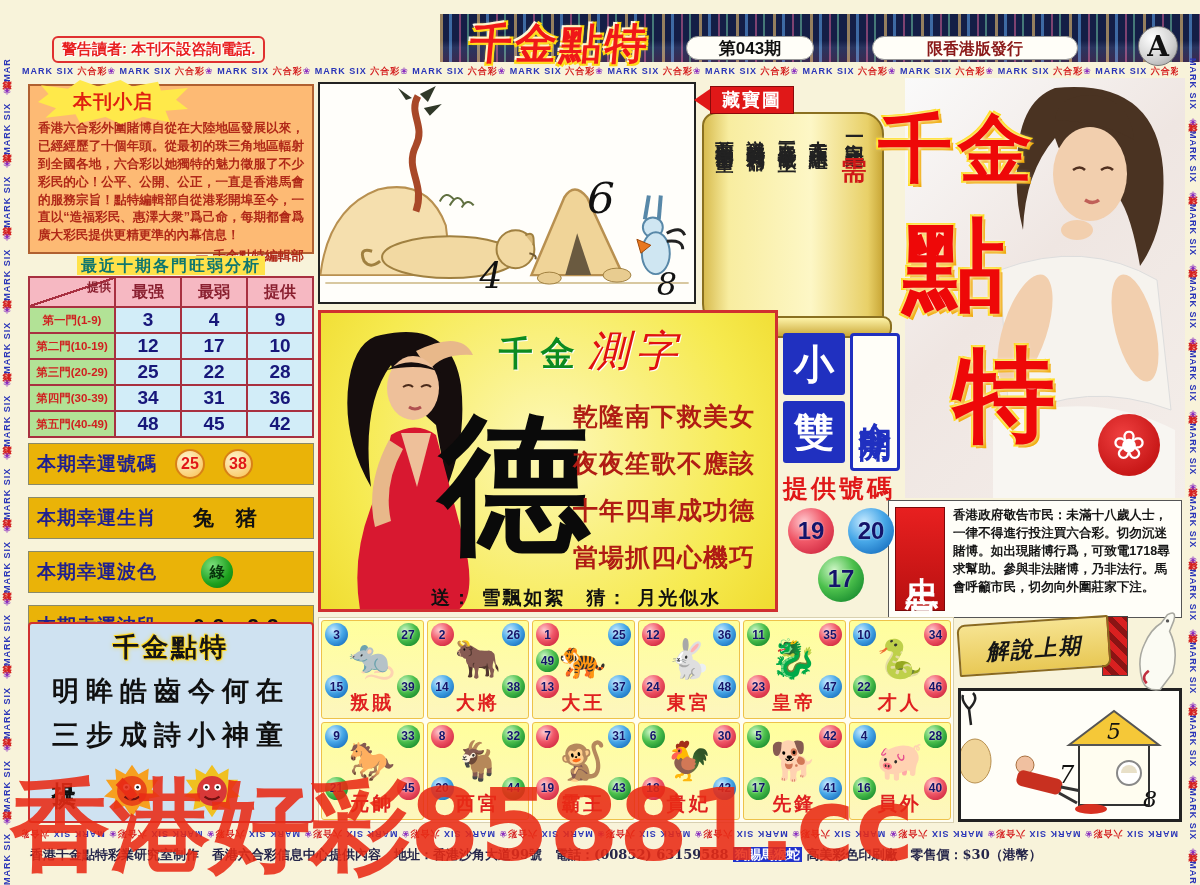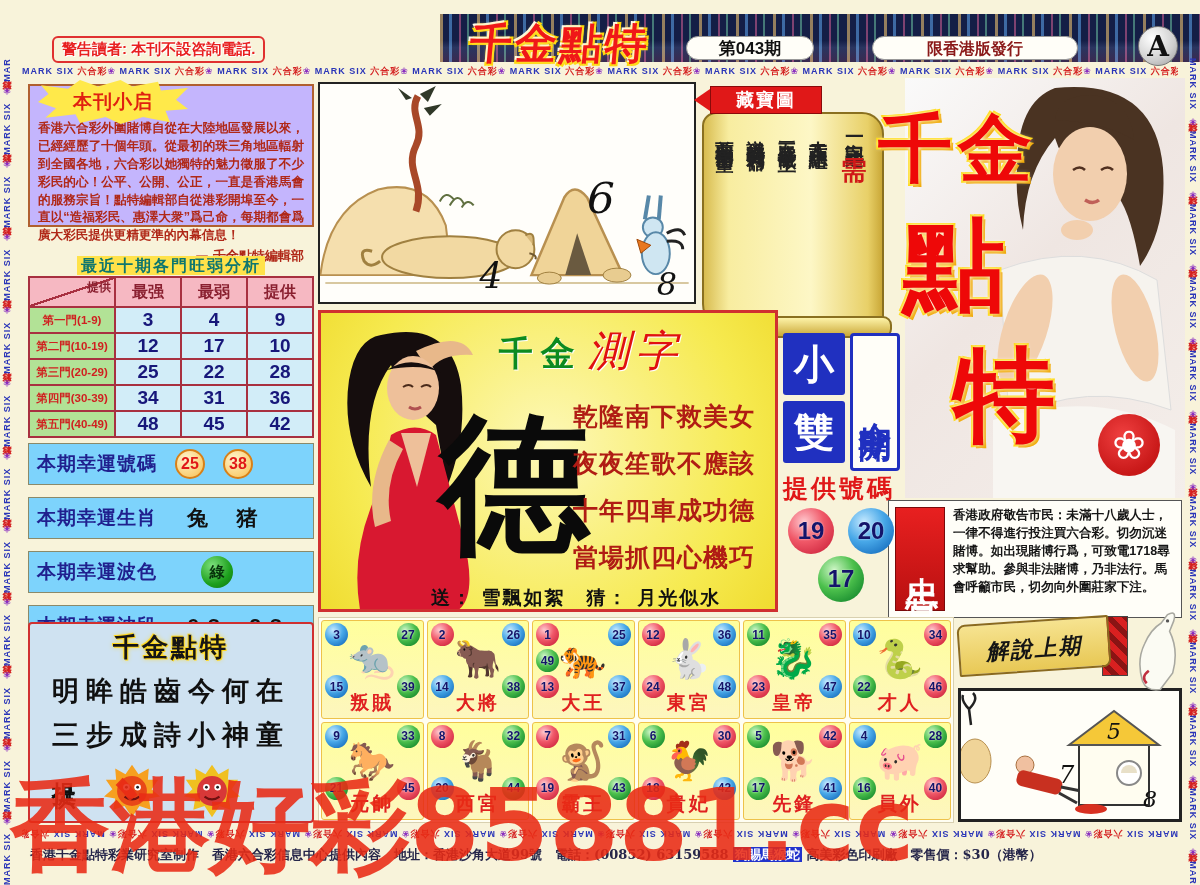--- a/index.html
+++ b/index.html
@@ -28,21 +28,21 @@
     text-shadow:0 0 4px #ffe060,2px 2px 0 #ffd700,-2px -2px 0 #fff,2px -2px 0 #ffd700,-2px 2px 0 #ffd700;}
   .pill{position:absolute;top:36px;height:24px;background:#fffef8;border:1px solid #999;border-radius:13px;
     text-align:center;font-weight:900;line-height:24px;}
   .pill-issue{left:686px;width:128px;font-size:17px;color:#111;}
   .pill-ed{left:872px;width:206px;font-size:16px;color:#8a1818;font-family:"DejaVu Serif",serif;}
   .badge-a{position:absolute;left:1138px;top:26px;width:40px;height:40px;border-radius:50%;
     background:radial-gradient(circle at 35% 30%,#fff,#cfcfcf 60%,#9a9a9a);border:1px solid #777;
     font-family:"DejaVu Serif",serif;font-size:28px;font-weight:bold;color:#111;text-align:center;line-height:40px;}
 
   
-  .intro-box{position:absolute;left:28px;top:84px;width:286px;height:143px;background:#c4b5fd;
+  .intro-box{position:absolute;left:28px;top:84px;width:286px;height:170px;background:#fdba74;
     border:2px solid #b06030;padding:34px 8px 4px 8px;}
   .burst{position:absolute;left:8px;top:-6px;width:150px;height:44px;background:#ffe94a;
     clip-path:polygon(0% 50%,7% 32%,2% 12%,20% 20%,28% 0%,40% 15%,55% 0%,63% 15%,80% 4%,82% 24%,100% 18%,92% 45%,100% 66%,85% 70%,88% 96%,70% 84%,55% 100%,45% 84%,28% 98%,25% 78%,5% 86%,12% 64%);
     filter:drop-shadow(0 0 2px #5aa010);text-align:center;line-height:44px;
     color:#e02010;font-weight:900;font-size:19px;letter-spacing:1px;}
   .intro-body{color:#b02818;font-weight:bold;font-size:12.6px;line-height:1.42;text-align:justify;}
   .intro-sig{color:#b02818;font-weight:900;font-size:13px;text-align:right;margin-top:2px;
     font-family:"DejaVu Serif",serif;}
 
   .tbl-title{position:absolute;left:28px;top:256px;width:286px;text-align:center;font-weight:900;
@@ -50,48 +50,48 @@
   .tbl-title b{background:#ffe24a;padding:0 4px;}
   table.an{position:absolute;left:28px;top:276px;width:286px;height:162px;border-collapse:collapse;}
   table.an td,table.an th{border:2px solid #a83040;padding:0;text-align:center;}
   table.an th{background:#f6b8c2;color:#8a2030;font-size:16px;font-weight:900;height:30px;}
   td.diag{background:linear-gradient(to bottom right,#f6b8c2 48%,#a83040 48%,#a83040 52%,#f6b8c2 52%);
     position:relative;width:86px;}
   td.diag span{position:absolute;right:3px;top:1px;font-size:12px;color:#8a2030;font-weight:900;}
   td.rowlab{background:#b2e296;color:#d02020;font-size:11.5px;font-weight:900;width:86px;}
   td.val{background:#d2edf8;color:#17177a;font-size:19px;font-weight:900;}
 
-  .lucky-row{position:absolute;left:28px;width:286px;height:42px;background:#7dd3fc;border:1.5px solid #8a8a6a;
+  .lucky-row{position:absolute;left:28px;width:286px;height:42px;background:#eab308;border:1.5px solid #8a8a6a;
     display:flex;align-items:center;padding:0 8px;gap:10px;}
   .lucky-label{color:#20208e;font-weight:900;font-size:19px;letter-spacing:1px;white-space:nowrap;}
   .lucky-ball{width:30px;height:30px;border-radius:50%;border:2px solid #d88018;
     background:radial-gradient(circle at 35% 30%,#fff4cc,#f8c050);color:#e01818;font-weight:900;
     font-size:16px;display:flex;align-items:center;justify-content:center;margin-left:8px;}
-  .lucky-text{color:#111;font-weight:900;font-size:21px;letter-spacing:8px;margin-left:20px;font-family:Liberation Mono, monospace;}
+  .lucky-text{color:#111;font-weight:900;font-size:21px;letter-spacing:8px;margin-left:26px;font-family:Liberation Sans, sans-serif;}
   .wave-ball{width:32px;height:32px;border-radius:50%;margin-left:34px;
     background:radial-gradient(circle at 35% 30%,#7ce07c,#1da01d 60%,#0c700c);
     color:#06320a;font-weight:900;font-size:15px;display:flex;align-items:center;justify-content:center;}
 
   .poem-box{position:absolute;left:28px;top:622px;width:286px;height:201px;background:#cfe2f1;
     border:2.5px solid #d03030;border-radius:4px;text-align:center;overflow:hidden;}
   .poem-title{margin-top:6px;font-family:"DejaVu Serif",serif;font-weight:900;font-size:26px;color:#151515;
     letter-spacing:3px;text-shadow:0 0 5px #ffd820,1px 1px 0 #ffd820,-1px -1px 0 #ffd820;}
   .poem-line{font-family:"DejaVu Serif",serif;font-weight:bold;font-size:27px;color:#101010;
     letter-spacing:7px;margin-top:8px;}
   .poem-foot{display:flex;align-items:flex-start;justify-content:flex-start;gap:24px;margin:10px 0 0 18px;}
   .tigong{writing-mode:vertical-rl;font-weight:900;font-size:24px;color:#101010;letter-spacing:4px;}
   .lion{width:56px;height:56px;}
 
   
   .cartoon-box{position:absolute;left:318px;top:82px;width:378px;height:222px;background:#fffefa;
     border:2px solid #222;}
   .treasure-tag{position:absolute;left:694px;top:86px;display:flex;align-items:center;z-index:12;}
   .arrow-head{width:0;height:0;border-top:11px solid transparent;border-bottom:11px solid transparent;
     border-right:16px solid #e01818;}
-  .arrow-body{background:#e01818;color:#fff;font-weight:900;font-size:18px;padding:1px 25px;letter-spacing:2px;
+  .arrow-body{background:#e01818;color:#fff;font-weight:900;font-size:18px;padding:1px 11px;letter-spacing:2px;
     border:1px solid #8a0a0a;}
   .scroll{position:absolute;left:702px;top:112px;width:182px;height:218px;
     background:linear-gradient(90deg,#d8bc50,#f8eda0 14%,#fdf7c6 60%,#e8d068 92%,#caa838);
     border:2px solid #8a7020;border-radius:14px 22px 10px 26px;padding:12px 10px 20px 8px;}
   .scroll:after{content:"";position:absolute;left:6px;right:-10px;bottom:-10px;height:18px;
     background:linear-gradient(#fdf3a8,#caa838);border:2px solid #8a7020;border-radius:9px;}
   .scroll-cols{display:flex;flex-direction:row-reverse;justify-content:space-between;height:100%;}
   .scroll-col{writing-mode:vertical-rl;font-family:"DejaVu Serif",serif;font-weight:900;font-size:18.5px;
     color:#222;letter-spacing:2px;}
   .scroll-col .needchar{color:#d01818;font-size:26px;font-weight:900;}

